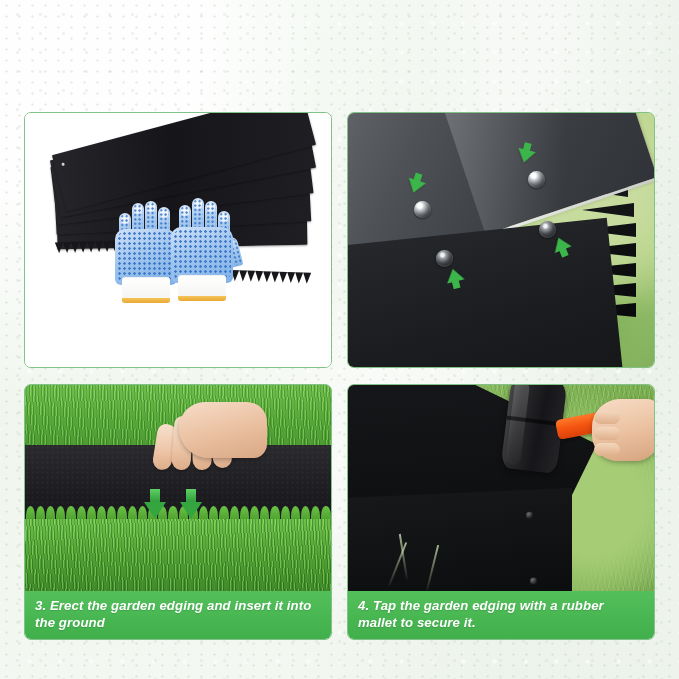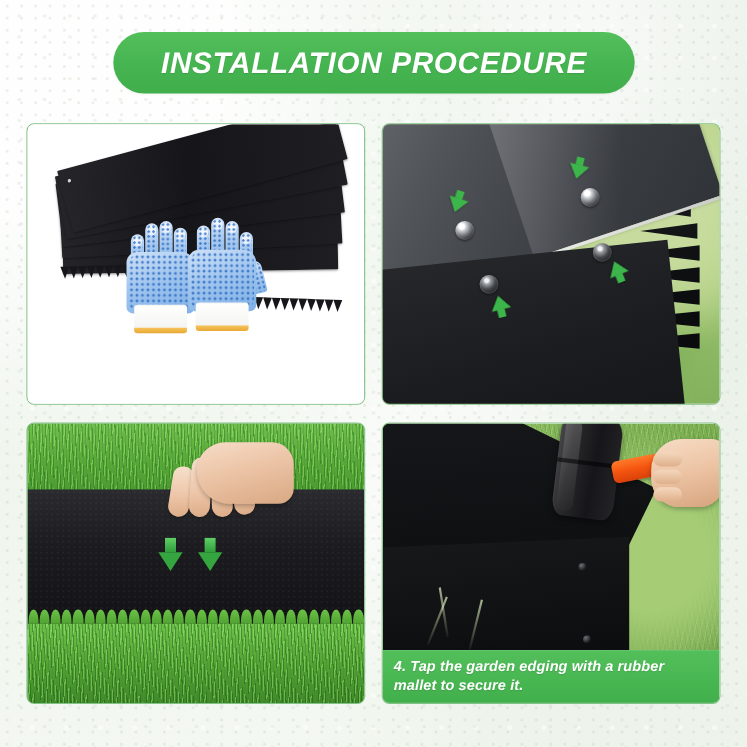--- a/index.html
+++ b/index.html
@@ -385,23 +385,20 @@
     position:absolute; left:2px; width:26px; height:13px;
     background: linear-gradient(180deg,#f4d7bd,#dfb08b);
     border-radius: 8px;
   }
 </style>
 </head>
 <body>
 
 <div id="page">
 
-  <div id="title-bar">
-    <span class="title-text">INSTALLATION PROCEDURE</span>
-  </div>
 
   <div id="grid">
 
     <div class="card">
       <div class="photo p1">
 
         <div class="fan" style="left:32px; top:82px; width:250px; height:52px; transform:rotate(-1deg);">
           <span class="hole" style="left:6px; top:8px;"></span>
         </div>
         <div class="fan" style="left:30px; top:60px; width:255px; height:55px; transform:rotate(-3deg);">
@@ -589,20 +586,21 @@
           <div style="position:absolute; left:119px; top:104px;">
             <span style="position:absolute; left:6px; top:0; width:10px; height:13px; background:linear-gradient(180deg,#5fcf66,#2f9e3b);"></span>
             <span style="position:absolute; left:0; top:13px; width:0;height:0;border-left:11px solid transparent;border-right:11px solid transparent;border-top:17px solid #35a63f;"></span>
           </div>
           <div style="position:absolute; left:155px; top:104px;">
             <span style="position:absolute; left:6px; top:0; width:10px; height:13px; background:linear-gradient(180deg,#5fcf66,#2f9e3b);"></span>
             <span style="position:absolute; left:0; top:13px; width:0;height:0;border-left:11px solid transparent;border-right:11px solid transparent;border-top:17px solid #35a63f;"></span>
           </div>
         </div>
       </div>
+      <div class="caption">3. Erect the garden edging and insert it into the ground</div>
     </div>
 
     <div class="card">
       <div class="photo">
         <div class="p4">
           <div class="grass"></div>
 
           <div class="corner-top"></div>
           <div class="corner-front">
             <span class="blade" style="left:48px;  top:44px; transform:rotate(22deg);"></span>

